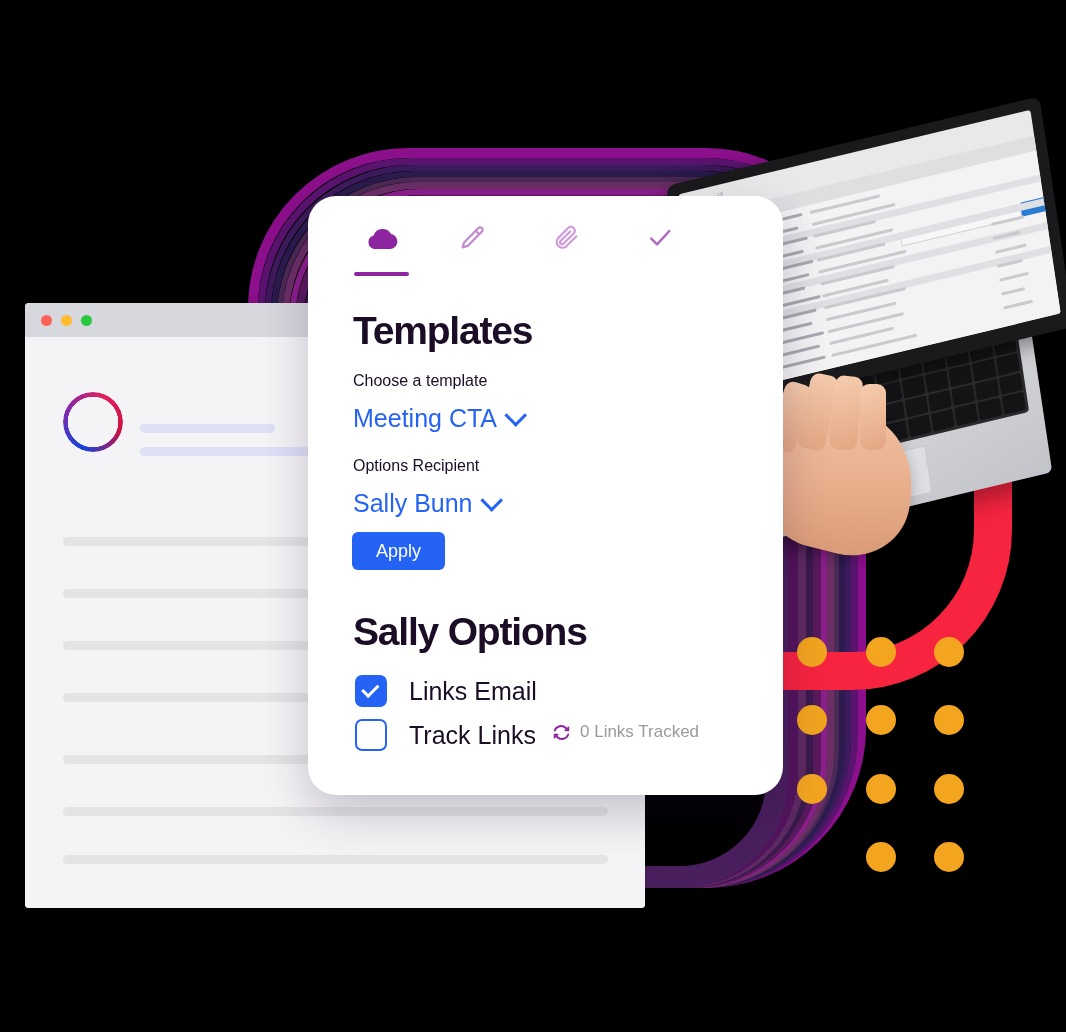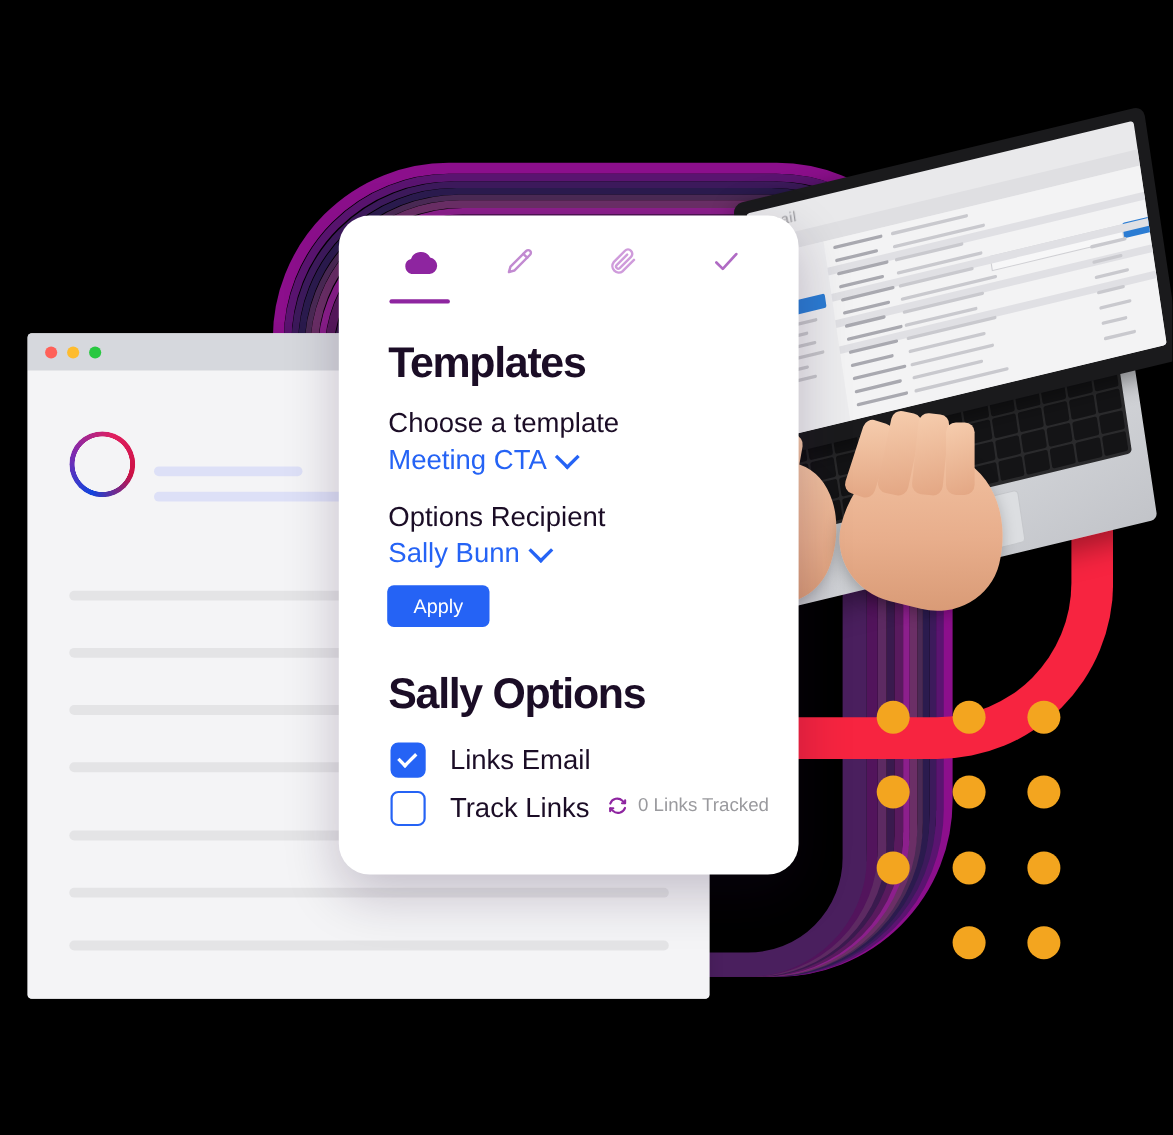--- a/index.html
+++ b/index.html
@@ -57,27 +57,27 @@
   .key{background:#141416;border-radius:2px;}
   .trackpad{position:absolute;left:116px;top:120px;width:132px;height:46px;background:#dcdee1;border-radius:4px;
             border:1px solid #c6c8cc;}
   .hand{position:absolute;border-radius:46% 46% 40% 40%/60% 60% 40% 40%;
         background:linear-gradient(165deg,#f3c5a5 0%,#e8ae8c 55%,#d69772 100%);
         box-shadow:0 4px 14px rgba(0,0,0,.25);}
   .finger{position:absolute;border-radius:9px;
         background:linear-gradient(160deg,#f6cdae,#e3a683);}
 
   
-  .card{position:absolute;left:308px;top:196px;width:418px;height:599px;background:#fff;
+  .card{position:absolute;left:308px;top:196px;width:475px;height:599px;background:#fff;
         border-radius:28px;box-shadow:0 18px 48px rgba(30,10,50,.22);overflow:hidden;}
   .iconrow{position:absolute;left:44px;top:22px;width:340px;height:48px;}
   .iconcell{position:absolute;top:0;width:60px;height:40px;display:flex;align-items:center;justify-content:center;}
   .tabunderline{position:absolute;left:46px;top:76px;width:55px;height:4px;background:#8e25a0;border-radius:3px;}
   .h1{position:absolute;left:45px;font-size:39px;font-weight:800;color:#1b0d26;letter-spacing:-1.2px;line-height:1;}
-  .lbl{position:absolute;left:45px;font-size:25px;color:#1b0d26;font-weight:400;line-height:1;}
+  .lbl{position:absolute;left:45px;font-size:16px;color:#1b0d26;font-weight:400;line-height:1;}
   .sel{position:absolute;left:45px;font-size:25px;color:#2563f5;font-weight:400;line-height:1;display:flex;align-items:center;gap:10px;}
   .chev{display:inline-block;width:13px;height:13px;border-right:3px solid #2563f5;border-bottom:3px solid #2563f5;
         transform:rotate(45deg) translate(-2px,-3px);}
   .applybtn{position:absolute;left:352px;top:532px;width:93px;height:38px;background:#2563f5;border:none;
             border-radius:6px;color:#fff;font-size:18px;font-family:"Liberation Sans",sans-serif;cursor:pointer;}
   .cbrow{position:absolute;left:355px;display:flex;align-items:center;gap:22px;}
   .cbox{width:32px;height:32px;border-radius:7px;box-sizing:border-box;flex:none;
         display:flex;align-items:center;justify-content:center;}
   .cbox.on{background:#2563f5;border:2px solid #2563f5;}
   .cbox.off{background:#fff;border:2.5px solid #2563f5;}

